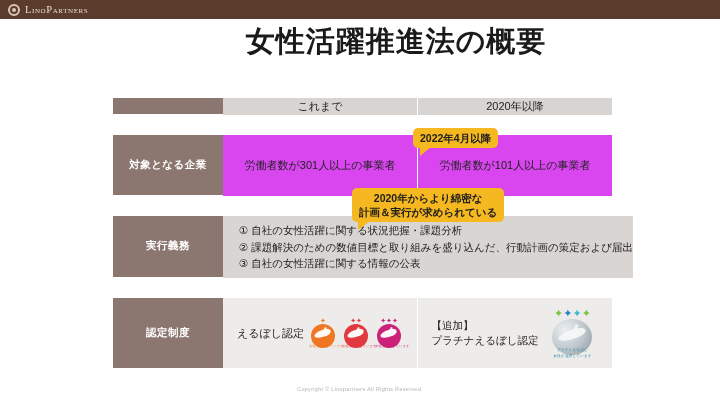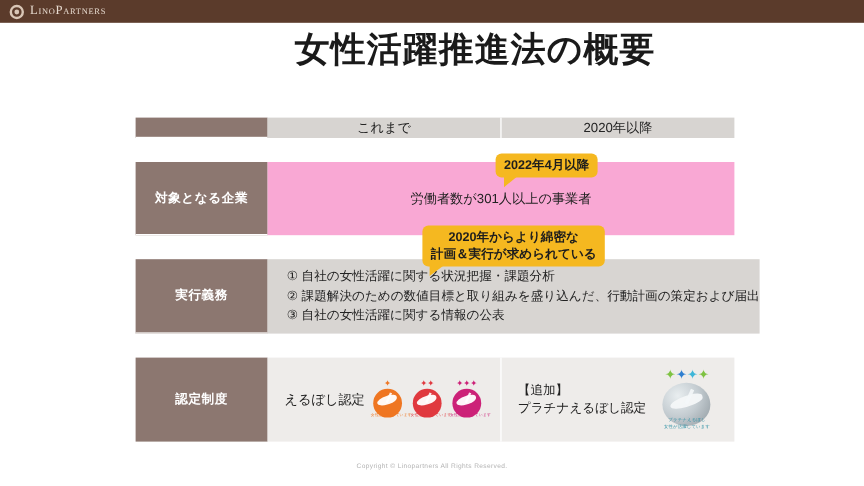--- a/index.html
+++ b/index.html
@@ -54,21 +54,21 @@
   }
   .trow.r3 .cell-label{border-bottom:none;}
   .cell-label.empty{}
   .cell-a,.cell-b{
     flex:1;box-sizing:border-box;position:relative;
     display:flex;align-items:center;justify-content:center;
     font-size:11px;color:#222222;
   }
   .cell-b{border-left:1.5px solid #ffffff;}
   .head .cell-a,.head .cell-b{background:#d7d4d1;font-size:11px;color:#242424;}
-  .r1 .cell-a,.r1 .cell-b{background:#f9a8d4;}
+  .r1 .cell-a,.r1 .cell-b{background:#d946ef;}
   .r2 .span{background:#d8d5d2;}
   .r3 .cell-a,.r3 .cell-b{background:#eeecea;}
   .span{flex:1;box-sizing:border-box;position:relative;display:flex;align-items:center;}
   .dutylist{
     margin-left:16px;font-size:10.5px;line-height:1.55;color:#222222;
     white-space:nowrap;
   }
   
   .callout{
     position:absolute;background:#f5b820;color:#1d1d1d;
@@ -171,20 +171,21 @@
 
   <div class="trow head">
     <div class="cell-label empty"></div>
     <div class="cell-a">これまで</div>
     <div class="cell-b">2020年以降</div>
   </div>
 
   <div class="trow r1">
     <div class="cell-label">対象となる企業</div>
     <div class="cell-a">労働者数が301人以上の事業者</div>
+    <div class="cell-b">労働者数が101人以上の事業者</div>
   </div>
 
   <div class="trow r2">
     <div class="cell-label">実行義務</div>
     <div class="span">
       <div class="dutylist">
         <div>① 自社の女性活躍に関する状況把握・課題分析</div>
         <div>② 課題解決のための数値目標と取り組みを盛り込んだ、行動計画の策定および届出</div>
         <div>③ 自社の女性活躍に関する情報の公表</div>
       </div>

